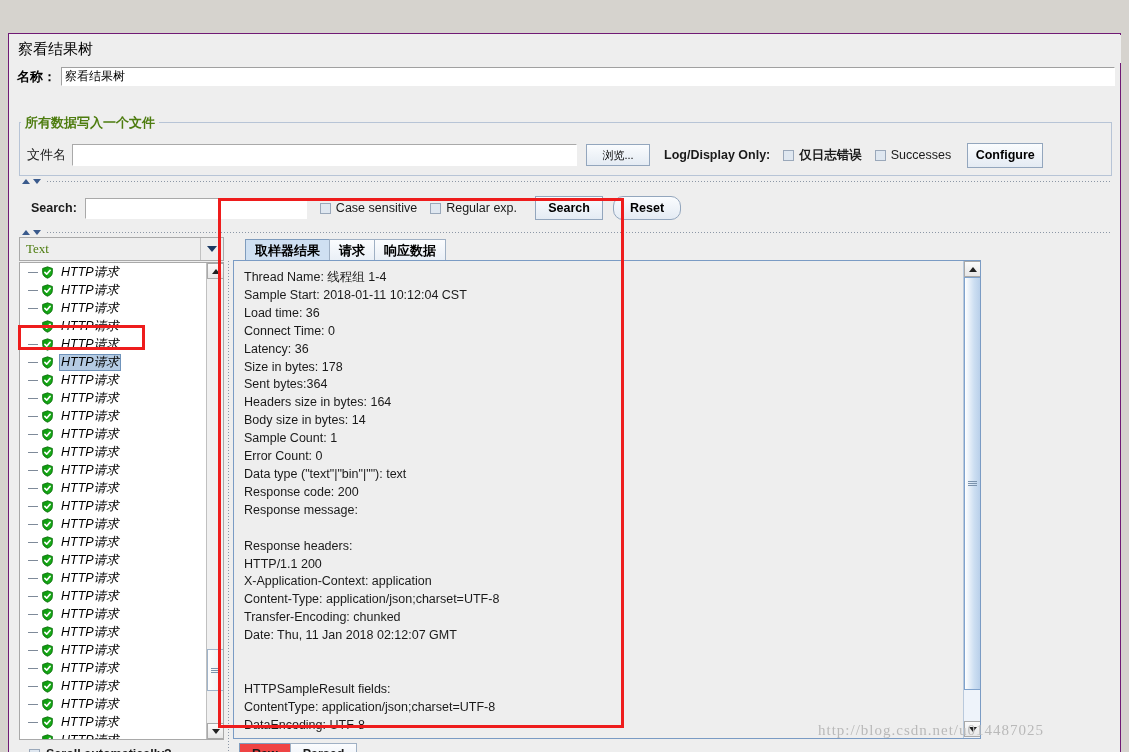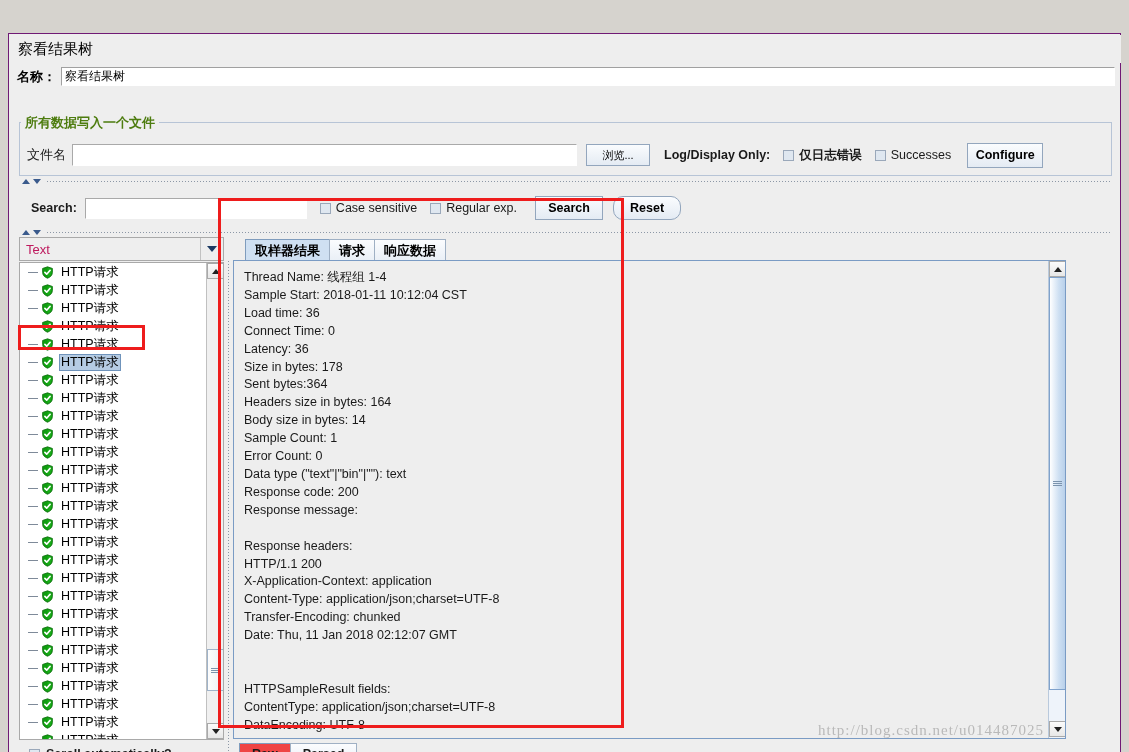--- a/index.html
+++ b/index.html
@@ -93,34 +93,34 @@
   
   .content{position:absolute;left:10px;top:203px;width:1093px;height:526px;}
 
   
   .leftcol{position:absolute;left:0;top:0;width:205px;height:526px;}
   .combo{
     position:absolute;left:0;top:0;width:205px;height:24px;
     background:#eeeeee;border:1px solid #a9a9a9;box-sizing:border-box;
     display:flex;align-items:center;
   }
-  .combo-val{flex:1;font-size:13px;padding-left:6px;color:#be185d;}
+  .combo-val{flex:1;font-size:13px;padding-left:6px;color:#4d7c0f;font-family:Liberation Serif, serif;}
   .combo-arrow{
     width:22px;height:100%;display:flex;align-items:center;justify-content:center;
     border-left:1px solid #c2c2c2;
   }
   .combo-arrow i{
     width:0;height:0;border-left:5px solid transparent;border-right:5px solid transparent;
     border-top:6px solid #1b3a63;display:block;
   }
   .treebox{
     position:absolute;left:0;top:25px;width:205px;height:478px;
     background:#ffffff;border:1px solid #a9a9a9;box-sizing:border-box;overflow:hidden;
   }
-  .treelist{position:absolute;left:0;top:0;width:186px;}
+  .treelist{position:absolute;left:0;top:0;width:186px;font-style:italic;}
   .trow{height:18px;display:flex;align-items:center;position:relative;padding-left:8px;}
   .tdash{width:10px;height:1px;background:#7e8a99;margin-right:3px;flex:none;}
   .shield{width:13px;height:13px;flex:none;margin-right:5px;position:relative;}
   .tlabel{font-size:12.5px;color:#000;padding:0 2px;line-height:15px;}
   .trow.sel .tlabel{background:#b5cbe3;border:1px solid #6f93bb;padding:0 1px;}
   .tree-sb{
     position:absolute;right:0;top:0;width:17px;height:476px;background:#f0f0f0;
     border-left:1px solid #c0c0c0;box-sizing:border-box;
   }
   .sb-btn{
@@ -147,21 +147,21 @@
   .rightcol{position:absolute;left:214px;top:0;width:879px;height:526px;}
   .tabs{position:absolute;left:12px;top:0;height:24px;display:flex;align-items:flex-end;}
   .tab{
     height:22px;padding:0 9px;font-size:13px;font-weight:bold;color:#000;
     display:flex;align-items:center;box-sizing:border-box;
     border:1px solid #9fb0c4;border-bottom:none;
     background:linear-gradient(#fbfcfe,#e9eff6);margin-right:-1px;
   }
   .tab.active{background:#cfe0f2;border-color:#7f9cbd;}
   .resultbox{
-    position:absolute;left:0;top:23px;width:833px;height:479px;
+    position:absolute;left:0;top:23px;width:748px;height:479px;
     background:#eeeeee;border:1px solid #7a9bc4;box-sizing:border-box;overflow:hidden;
   }
   .restext{
     position:absolute;left:0;top:0;right:18px;bottom:0;padding:8px 0 0 10px;
     font-size:12.5px;line-height:17.9px;color:#1a1a1a;white-space:pre;box-sizing:border-box;
   }
   .res-sb{
     position:absolute;right:0;top:0;width:17px;height:477px;
     background:#eef3fa;border-left:1px solid #b9c9dc;box-sizing:border-box;
   }

